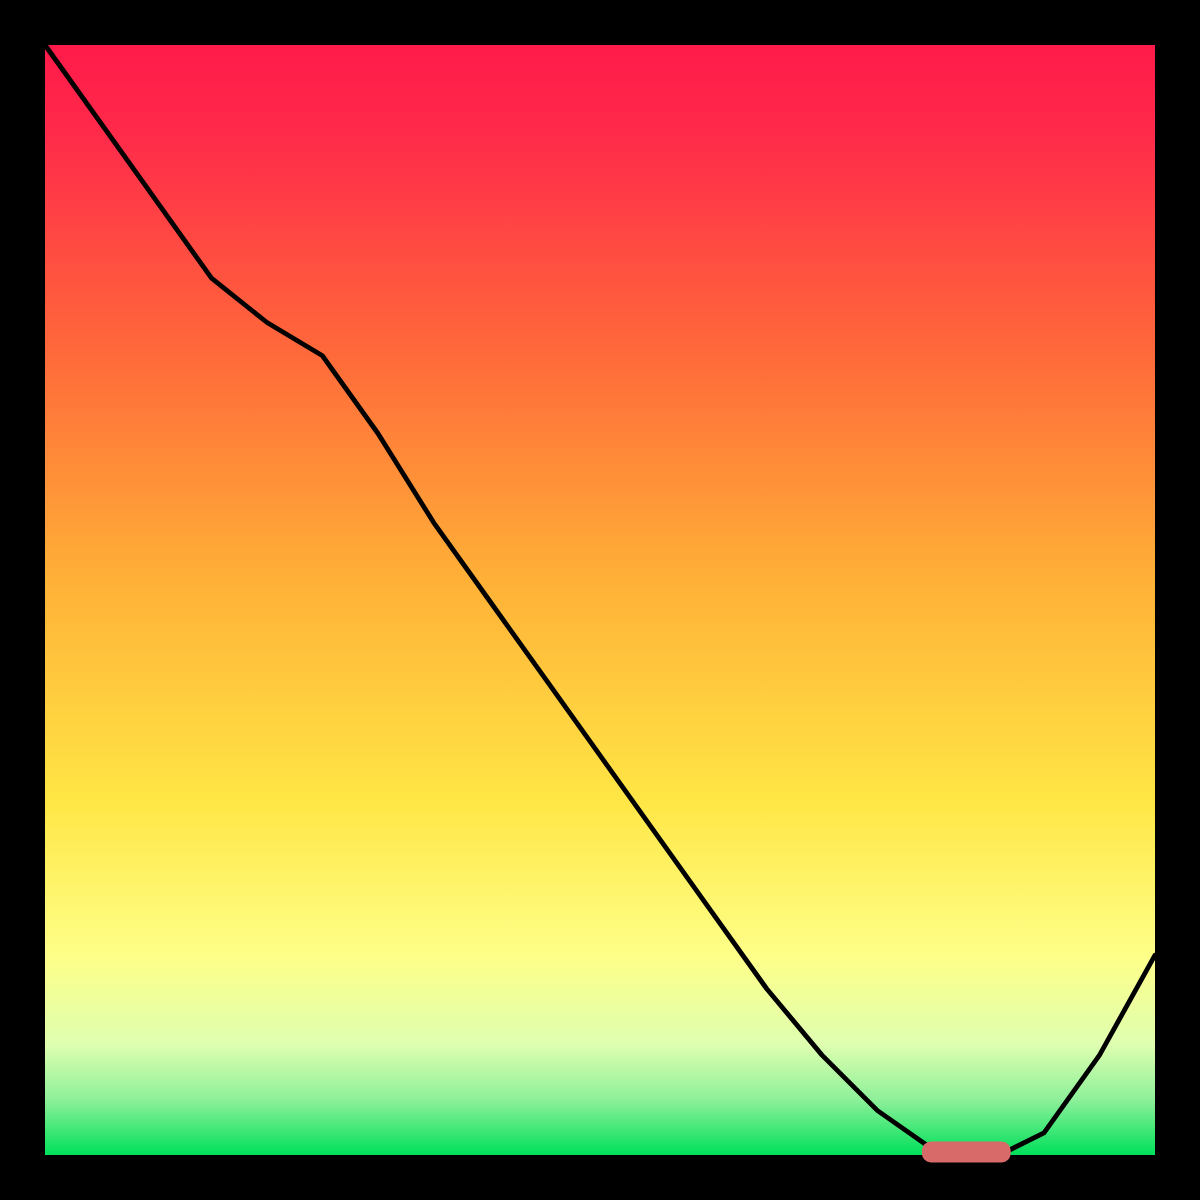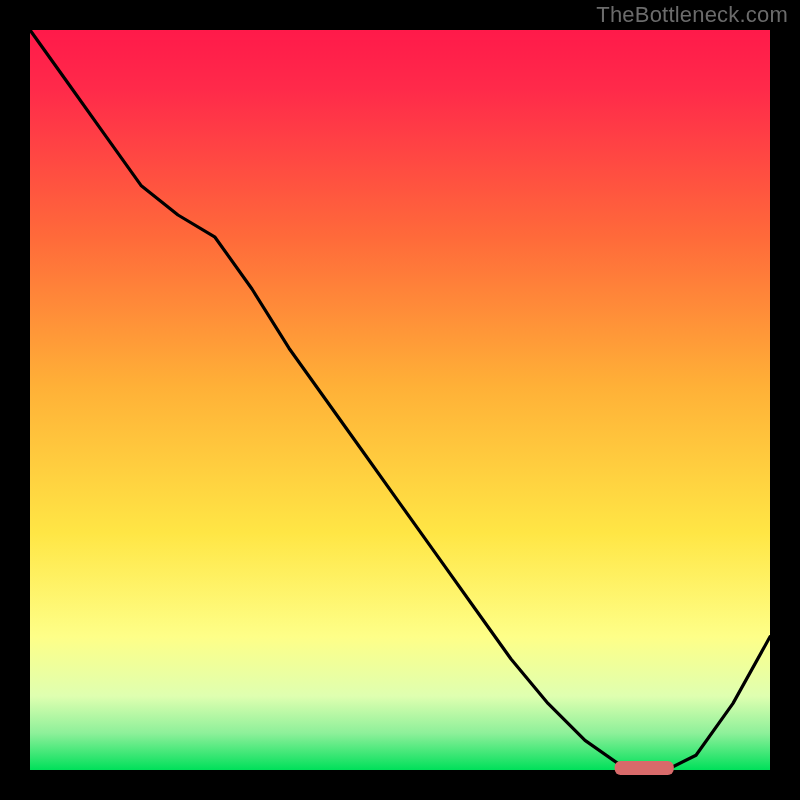--- a/index.html
+++ b/index.html
@@ -58,14 +58,13 @@
     <rect x="30" y="30" width="740" height="740" fill="url(#bg-grad)"></rect>
 
     <g>
       <path id="curve-path" fill="none" stroke="#000" stroke-width="3.2" stroke-linecap="round" stroke-linejoin="round" d="M30.0 30.0 L67.0 81.8 L104.0 133.6 L141.0 185.4 L178.0 215.0 L215.0 237.2 L252.0 289.0 L289.0 348.2 L326.0 400.0 L363.0 451.8 L400.0 503.6 L437.0 555.4 L474.0 607.2 L511.0 659.0 L548.0 703.4 L585.0 740.4 L622.0 766.3 L644.2 770.0 L666.4 770.0 L696.0 755.2 L733.0 703.4 L770.0 636.8"></path>
     </g>
 
     <rect id="min-marker" rx="6" ry="6" height="14" fill="#d86a6a" x="614.6" y="761.0" width="59.2"></rect>
 
   </svg>
 
-  <div class="watermark">TheBottleneck.com</div>
 </div>
 
 </body></html>

